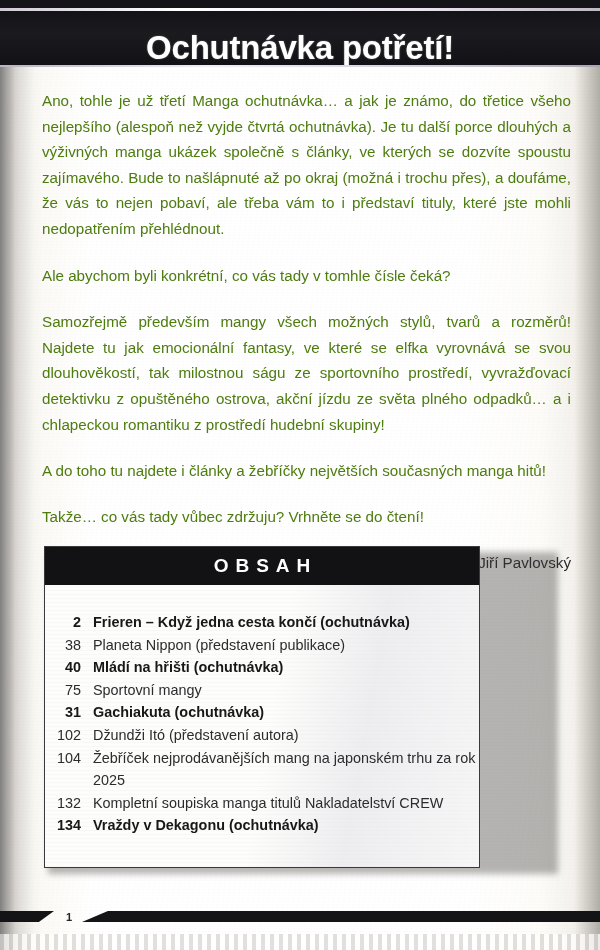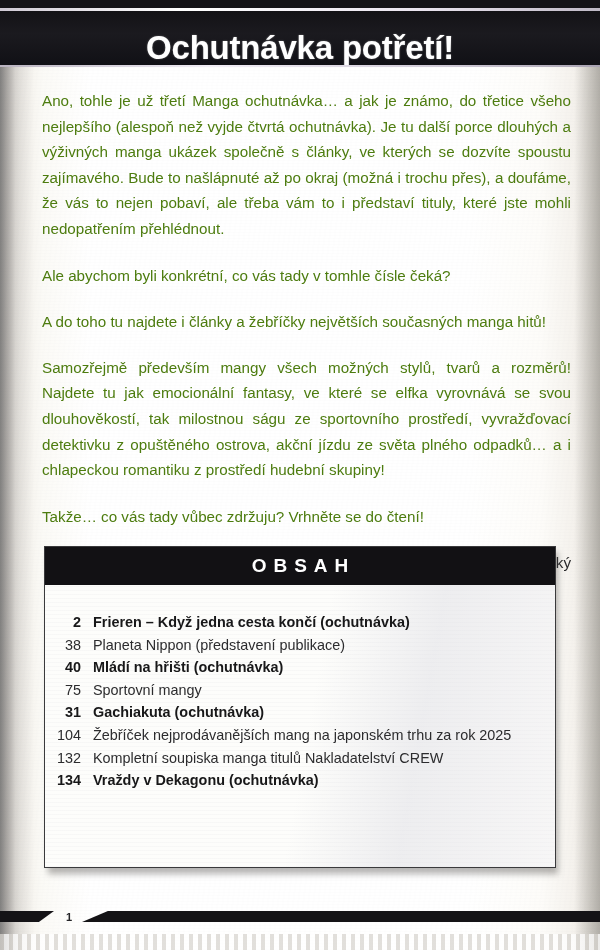--- a/index.html
+++ b/index.html
@@ -122,21 +122,21 @@
     top: 552px;
     width: 510px;
     height: 322px;
     background: rgba(60,58,56,.38);
     filter: blur(3px);
   }
   .contents {
     position: absolute;
     left: 44px;
     top: 546px;
-    width: 512px;
+    width: 436px;
     height: 322px;
     background: #fdfdfb;
     border: 1.5px solid #3a3a3c;
     overflow: hidden;
   }
   .contents-inner-bg {
     position: absolute;
     inset: 0;
     background:
       linear-gradient(100deg, rgba(255,255,255,0) 52%, rgba(222,222,228,.5) 72%, rgba(236,234,238,.35) 100%),
@@ -233,22 +233,22 @@
   <div class="masthead-rule-top"></div>
   <div class="masthead-hairline"></div>
   <div class="masthead-bar">
     <div class="masthead-title">Ochutnávka potřetí!</div>
   </div>
 </div>
 
 <div class="editorial">
   <p class="para">Ano, tohle je už třetí Manga ochutnávka… a jak je známo, do třetice všeho nejlepšího (alespoň než vyjde čtvrtá ochutnávka). Je tu další porce dlouhých a výživných manga ukázek společně s články, ve kterých se dozvíte spoustu zajímavého. Bude to našlápnuté až po okraj (možná i trochu přes), a doufáme, že vás to nejen pobaví, ale třeba vám to i představí tituly, které jste mohli nedopatřením přehlédnout.</p>
   <p class="para">Ale abychom byli konkrétní, co vás tady v tomhle čísle čeká?</p>
+  <p class="para">Samozřejmě především mangy všech možných stylů, tvarů a rozměrů! Najdete tu jak emocionální fantasy, ve které se elfka vyrovnává se svou dlouhověkostí, tak milostnou ságu ze sportovního prostředí, vyvražďovací detektivku z opuštěného ostrova, akční jízdu ze světa plného odpadků… a i chlapeckou romantiku z prostředí hudební skupiny!</p>
   <p class="para tight">A do toho tu najdete i články a žebříčky největších současných manga hitů!</p>
-  <p class="para">Samozřejmě především mangy všech možných stylů, tvarů a rozměrů! Najdete tu jak emocionální fantasy, ve které se elfka vyrovnává se svou dlouhověkostí, tak milostnou ságu ze sportovního prostředí, vyvražďovací detektivku z opuštěného ostrova, akční jízdu ze světa plného odpadků… a i chlapeckou romantiku z prostředí hudební skupiny!</p>
   <p class="para last-noindent">Takže… co vás tady vůbec zdržuju? Vrhněte se do čtení!</p>
   <p class="signature">Jiří Pavlovský</p>
 </div>
 
 <div class="contents-shadow"></div>
 <div class="contents">
   <div class="contents-inner-bg"></div>
   <div class="contents-header">
     <div class="contents-header-title">OBSAH</div>
   </div>
@@ -267,20 +267,24 @@
       </li>
       <li class="toc-row">
         <span class="toc-page">75</span>
         <span class="toc-title">Sportovní mangy</span>
       </li>
       <li class="toc-row highlight">
         <span class="toc-page">31</span>
         <span class="toc-title">Gachiakuta (ochutnávka)</span>
       </li>
       <li class="toc-row">
+        <span class="toc-page">102</span>
+        <span class="toc-title">Džundži Itó (představení autora)</span>
+      </li>
+      <li class="toc-row">
         <span class="toc-page">104</span>
         <span class="toc-title">Žebříček nejprodávanějších mang na japonském trhu za rok 2025</span>
       </li>
       <li class="toc-row">
         <span class="toc-page">132</span>
         <span class="toc-title">Kompletní soupiska manga titulů Nakladatelství CREW</span>
       </li>
       <li class="toc-row highlight">
         <span class="toc-page">134</span>
         <span class="toc-title">Vraždy v Dekagonu (ochutnávka)</span>

